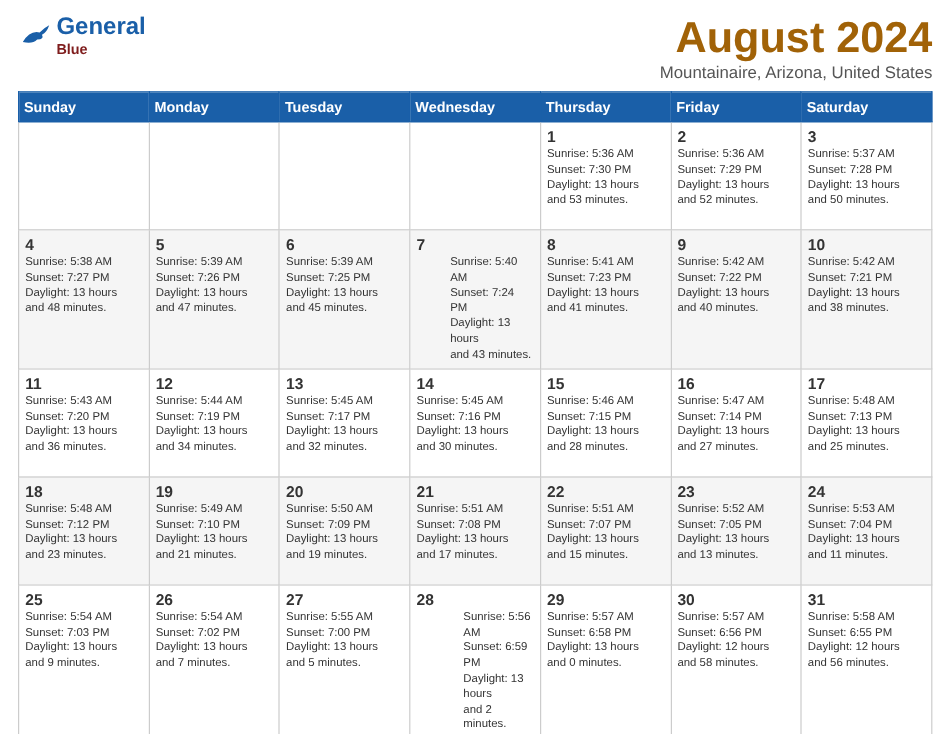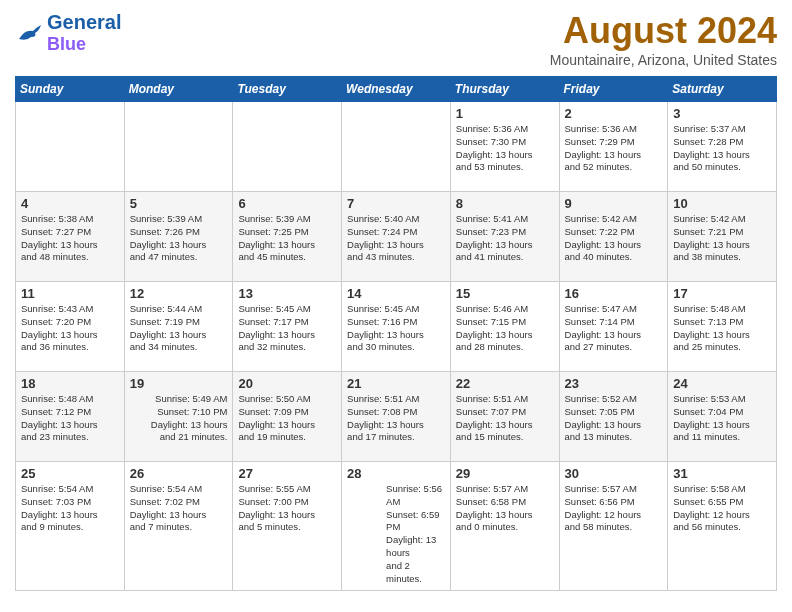--- a/index.html
+++ b/index.html
@@ -43,21 +43,20 @@
       table-layout: fixed;
     }
     thead th {
       background: #1a5fa8;
       color: #fff;
       font-size: 12px;
       font-weight: bold;
       padding: 5px 4px;
       text-align: left;
       border: 1px solid #1a5fa8;
-      font-style: italic;
     }
     tbody td {
       border: 1px solid #ccc;
       vertical-align: top;
       padding: 4px 5px;
       height: 90px;
       background: #fff;
       font-size: 10px;
       color: #333;
     }
@@ -85,21 +84,21 @@
 
 <div class="header">
   <div class="logo">
     <svg class="logo-bird" viewBox="0 0 28 24" xmlns="http://www.w3.org/2000/svg">
       <path d="M4 18 Q10 8 18 10 Q22 6 26 4 Q24 10 20 12 Q22 16 16 16 Q12 20 4 18Z" fill="#1a5fa8"></path>
     </svg>
     <div>
       <div style="font-size:20px;font-weight:bold;color:#333;line-height:1.2">
         <span style="color:#1a5fa8">General</span>
       </div>
-      <div style="font-size:18px;font-weight:bold;color:#8b5cf6;line-height:1.2">Blue</div>
+      <div style="font-size:12px;font-weight:bold;color:#7f1d1d;line-height:1.2">Blue</div>
     </div>
   </div>
   <div class="title-block">
     <div class="month-title">August 2024</div>
     <div class="location">Mountainaire, Arizona, United States</div>
   </div>
 </div>
 
 <table>
   <thead>
@@ -158,21 +157,21 @@
         </td>
         <td>
           <span class="day-num">6</span>
           <div class="day-info" style="white-space: pre-line;">Sunrise: 5:39 AM
 Sunset: 7:25 PM
 Daylight: 13 hours
 and 45 minutes.</div>
         </td>
         <td>
           <span class="day-num">7</span>
-          <div class="day-info" style="white-space: pre-line;">Sunrise: 5:40 AM
+          <div class="day-info" style="white-space: pre-line; margin-left: 28px;">Sunrise: 5:40 AM
 Sunset: 7:24 PM
 Daylight: 13 hours
 and 43 minutes.</div>
         </td>
         <td>
           <span class="day-num">8</span>
           <div class="day-info" style="white-space: pre-line;">Sunrise: 5:41 AM
 Sunset: 7:23 PM
 Daylight: 13 hours
 and 41 minutes.</div>
@@ -246,21 +245,21 @@
       <tr>
         <td>
           <span class="day-num">18</span>
           <div class="day-info" style="white-space: pre-line;">Sunrise: 5:48 AM
 Sunset: 7:12 PM
 Daylight: 13 hours
 and 23 minutes.</div>
         </td>
         <td>
           <span class="day-num">19</span>
-          <div class="day-info" style="white-space: pre-line; text-align: right;">Sunrise: 5:49 AM
+          <div class="day-info" style="white-space: pre-line;">Sunrise: 5:49 AM
 Sunset: 7:10 PM
 Daylight: 13 hours
 and 21 minutes.</div>
         </td>
         <td>
           <span class="day-num">20</span>
           <div class="day-info" style="white-space: pre-line;">Sunrise: 5:50 AM
 Sunset: 7:09 PM
 Daylight: 13 hours
 and 19 minutes.</div>

